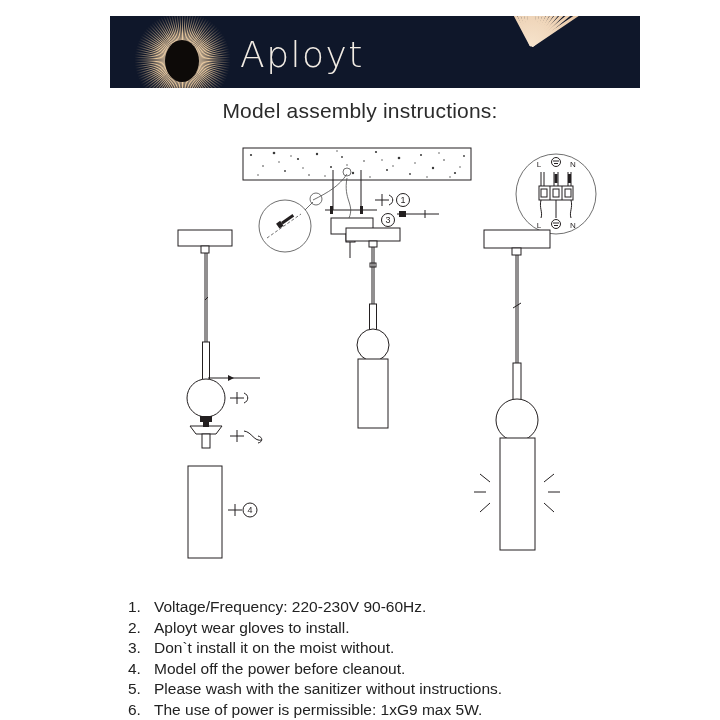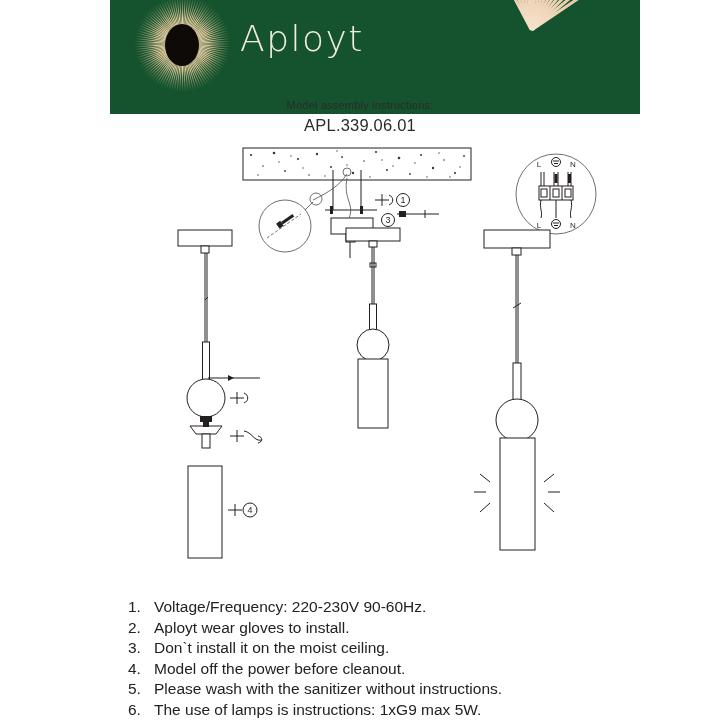--- a/index.html
+++ b/index.html
@@ -5,22 +5,22 @@
   html,body{margin:0;padding:0;}
   body{
     width:720px;height:720px;background:#ffffff;
     font-family:"Liberation Sans", sans-serif;
     color:#231f20;overflow:hidden;position:relative;
   }
   .page{position:absolute;inset:0;background:#fff;}
 
   
   .banner{
-    position:absolute;left:110px;top:0;width:530px;height:114px;
-    background:#14532d;overflow:hidden;
+    position:absolute;left:110px;top:16px;width:530px;height:72px;
+    background:#0f172a;overflow:hidden;
   }
   .burst{position:absolute;left:22px;top:-6px;width:100px;height:100px;}
   .burst .core{
     position:absolute;left:33px;top:30px;width:34px;height:42px;
     border-radius:50%;background:#0d0a08;z-index:3;
   }
   .ray{
     position:absolute;left:50%;top:50%;width:1px;height:48px;
     background:linear-gradient(to top,rgba(205,160,110,0),#e8c79b 45%,#f3ddc2);
     transform-origin:50% 0;
@@ -32,21 +32,21 @@
     transform-origin:50% 0;border-radius:2px;
   }
   .brand{
     position:absolute;left:130px;top:18px;
     font-family:"DejaVu Sans", sans-serif;
     font-size:36px;letter-spacing:1.5px;color:#f2ece4;font-weight:300;
   }
 
   
   .title-wrap{position:absolute;left:0;top:99px;width:720px;text-align:center;}
-  .title{font-size:11px;color:#2b2b2b;letter-spacing:.2px;}
+  .title{font-size:21px;color:#2b2b2b;letter-spacing:.2px;}
   .model{font-size:16.5px;color:#2b2b2b;margin-top:5px;letter-spacing:.2px;}
 
   
   .art{position:absolute;}
   svg{display:block;overflow:visible;}
   .ln{fill:none;stroke:#231f20;stroke-width:1;}
   .ln-t{fill:none;stroke:#4a4a4a;stroke-width:.8;}
   .fillw{fill:#ffffff;stroke:#231f20;stroke-width:1;}
   .dk{fill:#231f20;stroke:none;}
   .ctext{font-size:9px;fill:#231f20;font-family:"Liberation Sans",sans-serif;}
@@ -191,21 +191,20 @@
         <div class="cray" style="transform: rotate(219.2deg);"></div>
         <div class="cray" style="transform: rotate(224.8deg);"></div>
         <div class="cray" style="transform: rotate(230.4deg);"></div>
         <div class="cray" style="transform: rotate(236deg);"></div>
       </div>
     <div class="brand">Aployt</div>
   </div>
 
   <div class="title-wrap">
     <div class="title">Model assembly instructions:</div>
-    <div class="model">APL.339.06.01</div>
   </div>
 
   <div class="art" style="left:243px;top:148px;">
     <svg width="250" height="110" viewBox="0 0 250 110">
 
       <rect x="0" y="0" width="228" height="32" class="fillw"></rect>
       <g fill="#3a3a3a">
         <circle cx="8" cy="7" r="1.1"></circle>
           <circle cx="20" cy="18" r=".8"></circle>
           <circle cx="31" cy="5" r="1.3"></circle>
@@ -424,29 +423,29 @@
     <div class="note">
       <span class="num">1.</span>
       <span class="txt">Voltage/Frequency: 220-230V 90-60Hz.</span>
     </div>
     <div class="note">
       <span class="num">2.</span>
       <span class="txt">Aployt wear gloves to install.</span>
     </div>
     <div class="note">
       <span class="num">3.</span>
-      <span class="txt">Don`t install it on the moist ceiling.</span>
+      <span class="txt">Don`t install it on the moist without.</span>
     </div>
     <div class="note">
       <span class="num">4.</span>
       <span class="txt">Model off the power before cleanout.</span>
     </div>
     <div class="note">
       <span class="num">5.</span>
       <span class="txt">Please wash with the sanitizer without instructions.</span>
     </div>
     <div class="note">
       <span class="num">6.</span>
-      <span class="txt">The use of lamps is instructions: 1xG9 max 5W.</span>
+      <span class="txt">The use of power is permissible: 1xG9 max 5W.</span>
     </div>
   </div>
 
 </div>
 
 </body></html>

